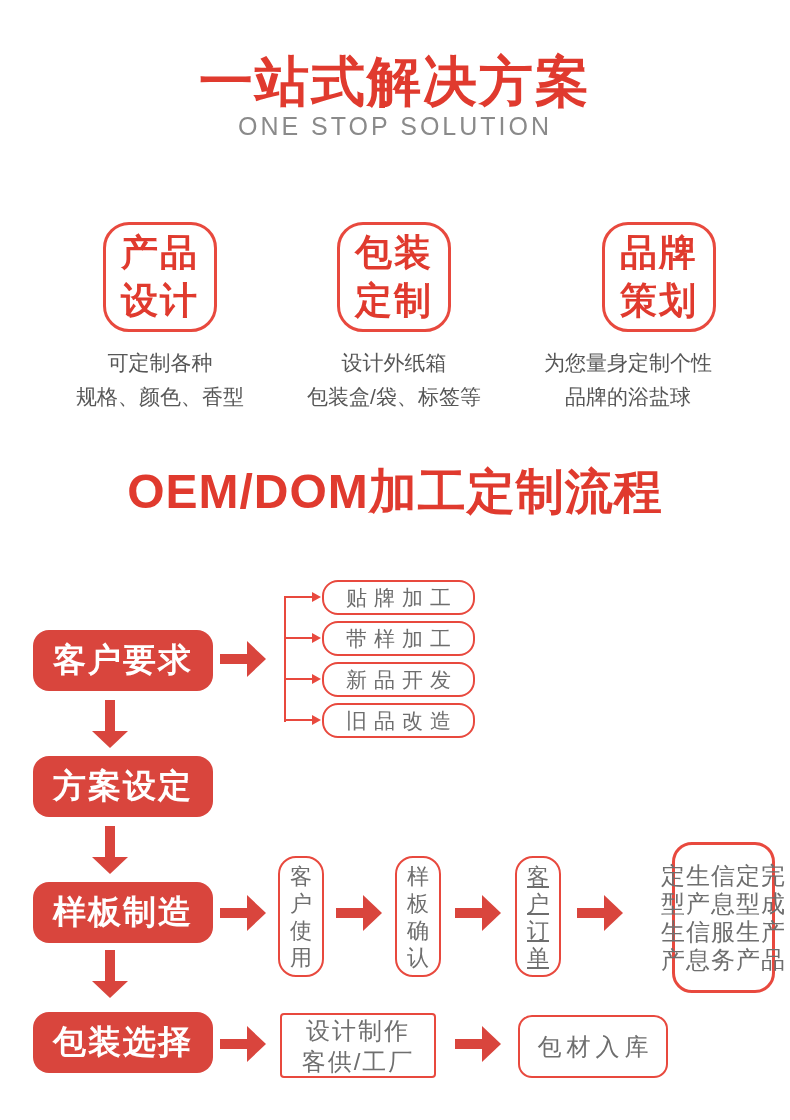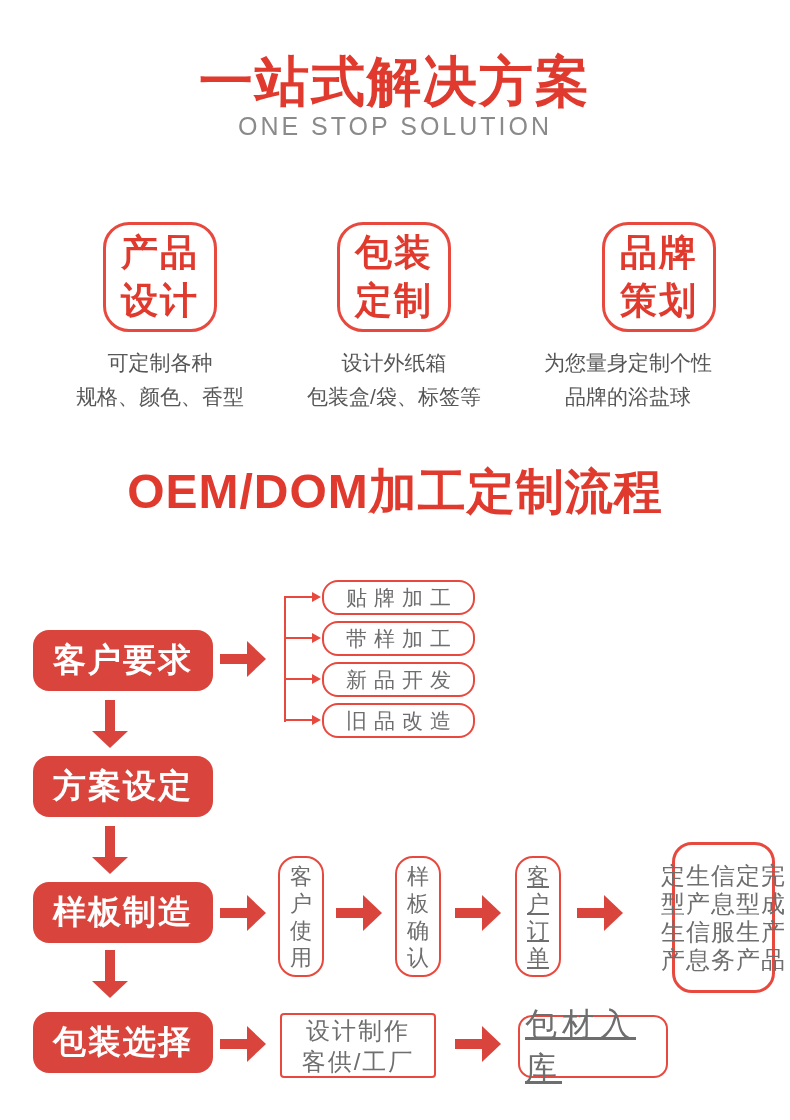--- a/index.html
+++ b/index.html
@@ -56,21 +56,21 @@
   .branch-box{left:322px;width:153px;height:35px;font-size:21px;letter-spacing:7px;padding-left:7px;}
   .vbox{width:46px;height:121px;top:856px;border-radius:18px;}
   .vbox-text{width:1.05em;font-size:22px;line-height:27px;color:var(--ink);
     word-break:break-all;text-align:center;margin:0 auto;}
   .pbox{left:635px;top:842px;width:103px;height:151px;border-radius:20px;
     flex-direction:row;border-width:3px;margin-left:37px;}
   .pbox-line{font-size:24px;line-height:28px;letter-spacing:1px;color:var(--ink);text-align:center;}
   .design-box{left:280px;top:1013px;width:156px;height:65px;border-radius:4px;flex-direction:column;}
   .design-line{font-size:24px;line-height:31px;letter-spacing:2px;color:var(--ink);text-align:center;}
   .warehouse-box{left:518px;top:1015px;width:150px;height:63px;border-radius:14px;
-    font-size:32px;letter-spacing:5px;padding-left:5px;text-decoration:underline;}
+    font-size:24px;letter-spacing:5px;padding-left:5px;}
 </style>
 </head>
 <body>
 
 <div class="page">
 
   <div class="main-title">一站式解决方案</div>
   <div class="sub-title">ONE STOP SOLUTION</div>
 
   <div class="feature-box" style="left:103px;">

